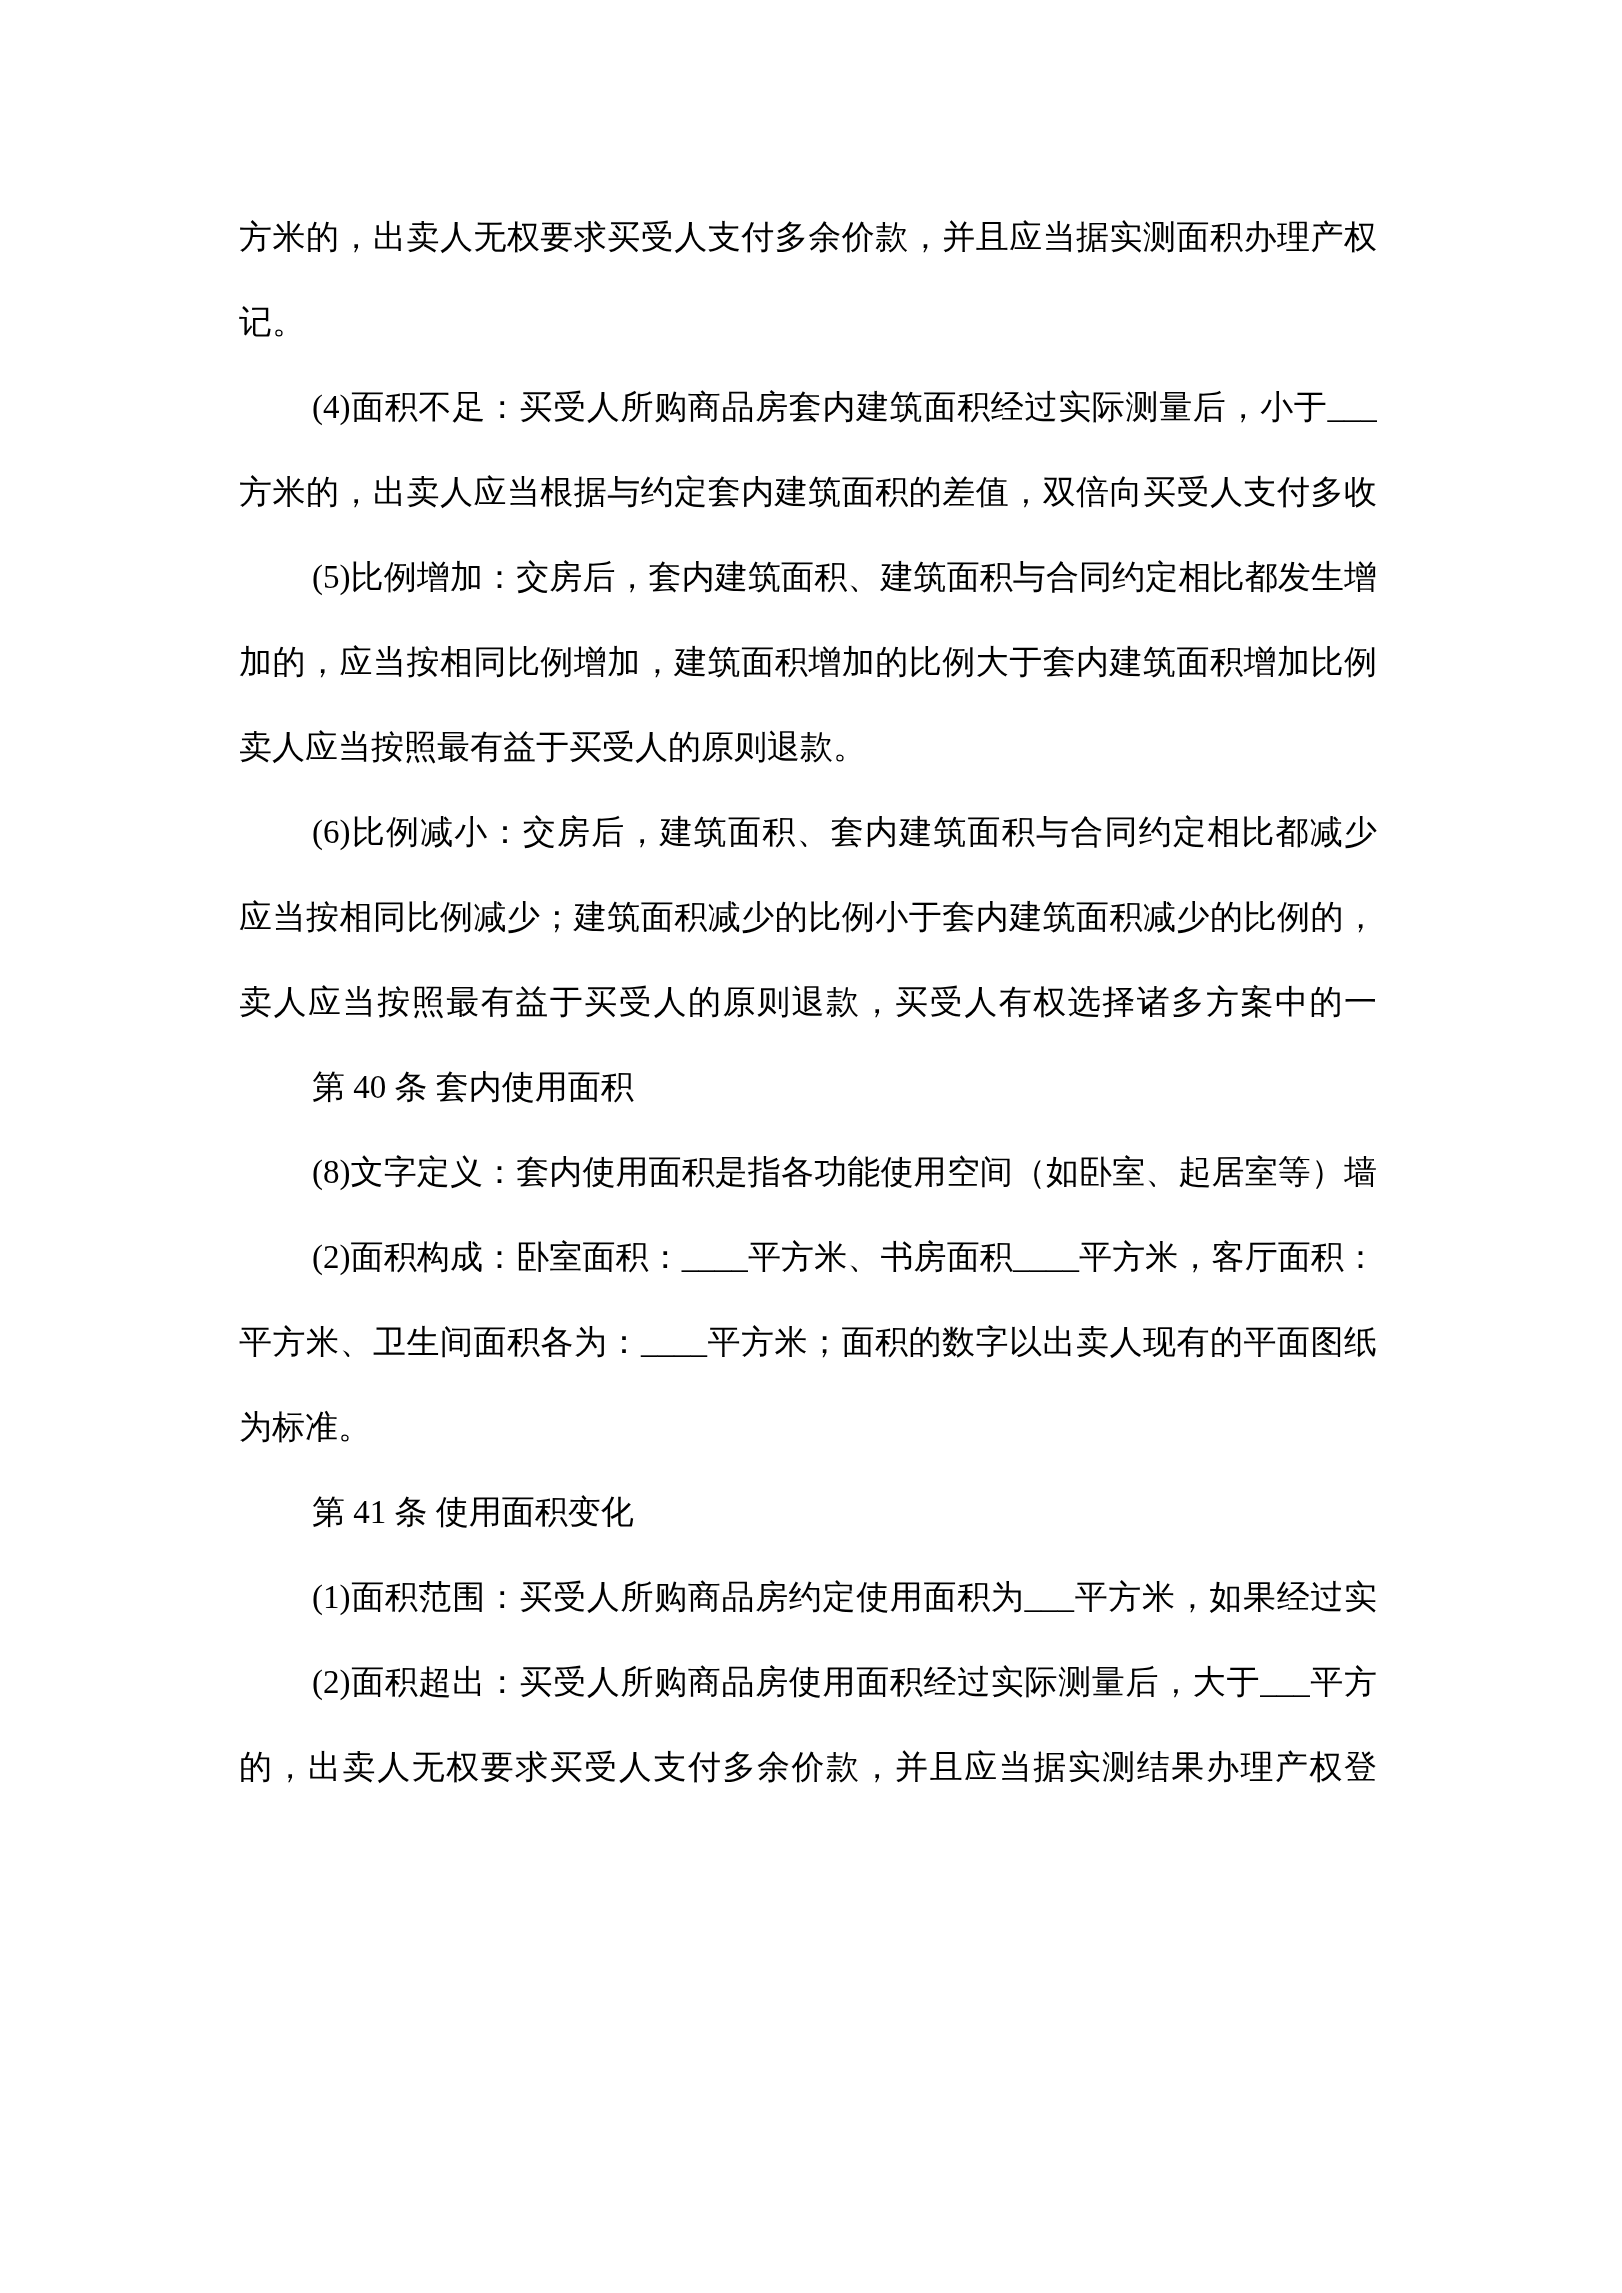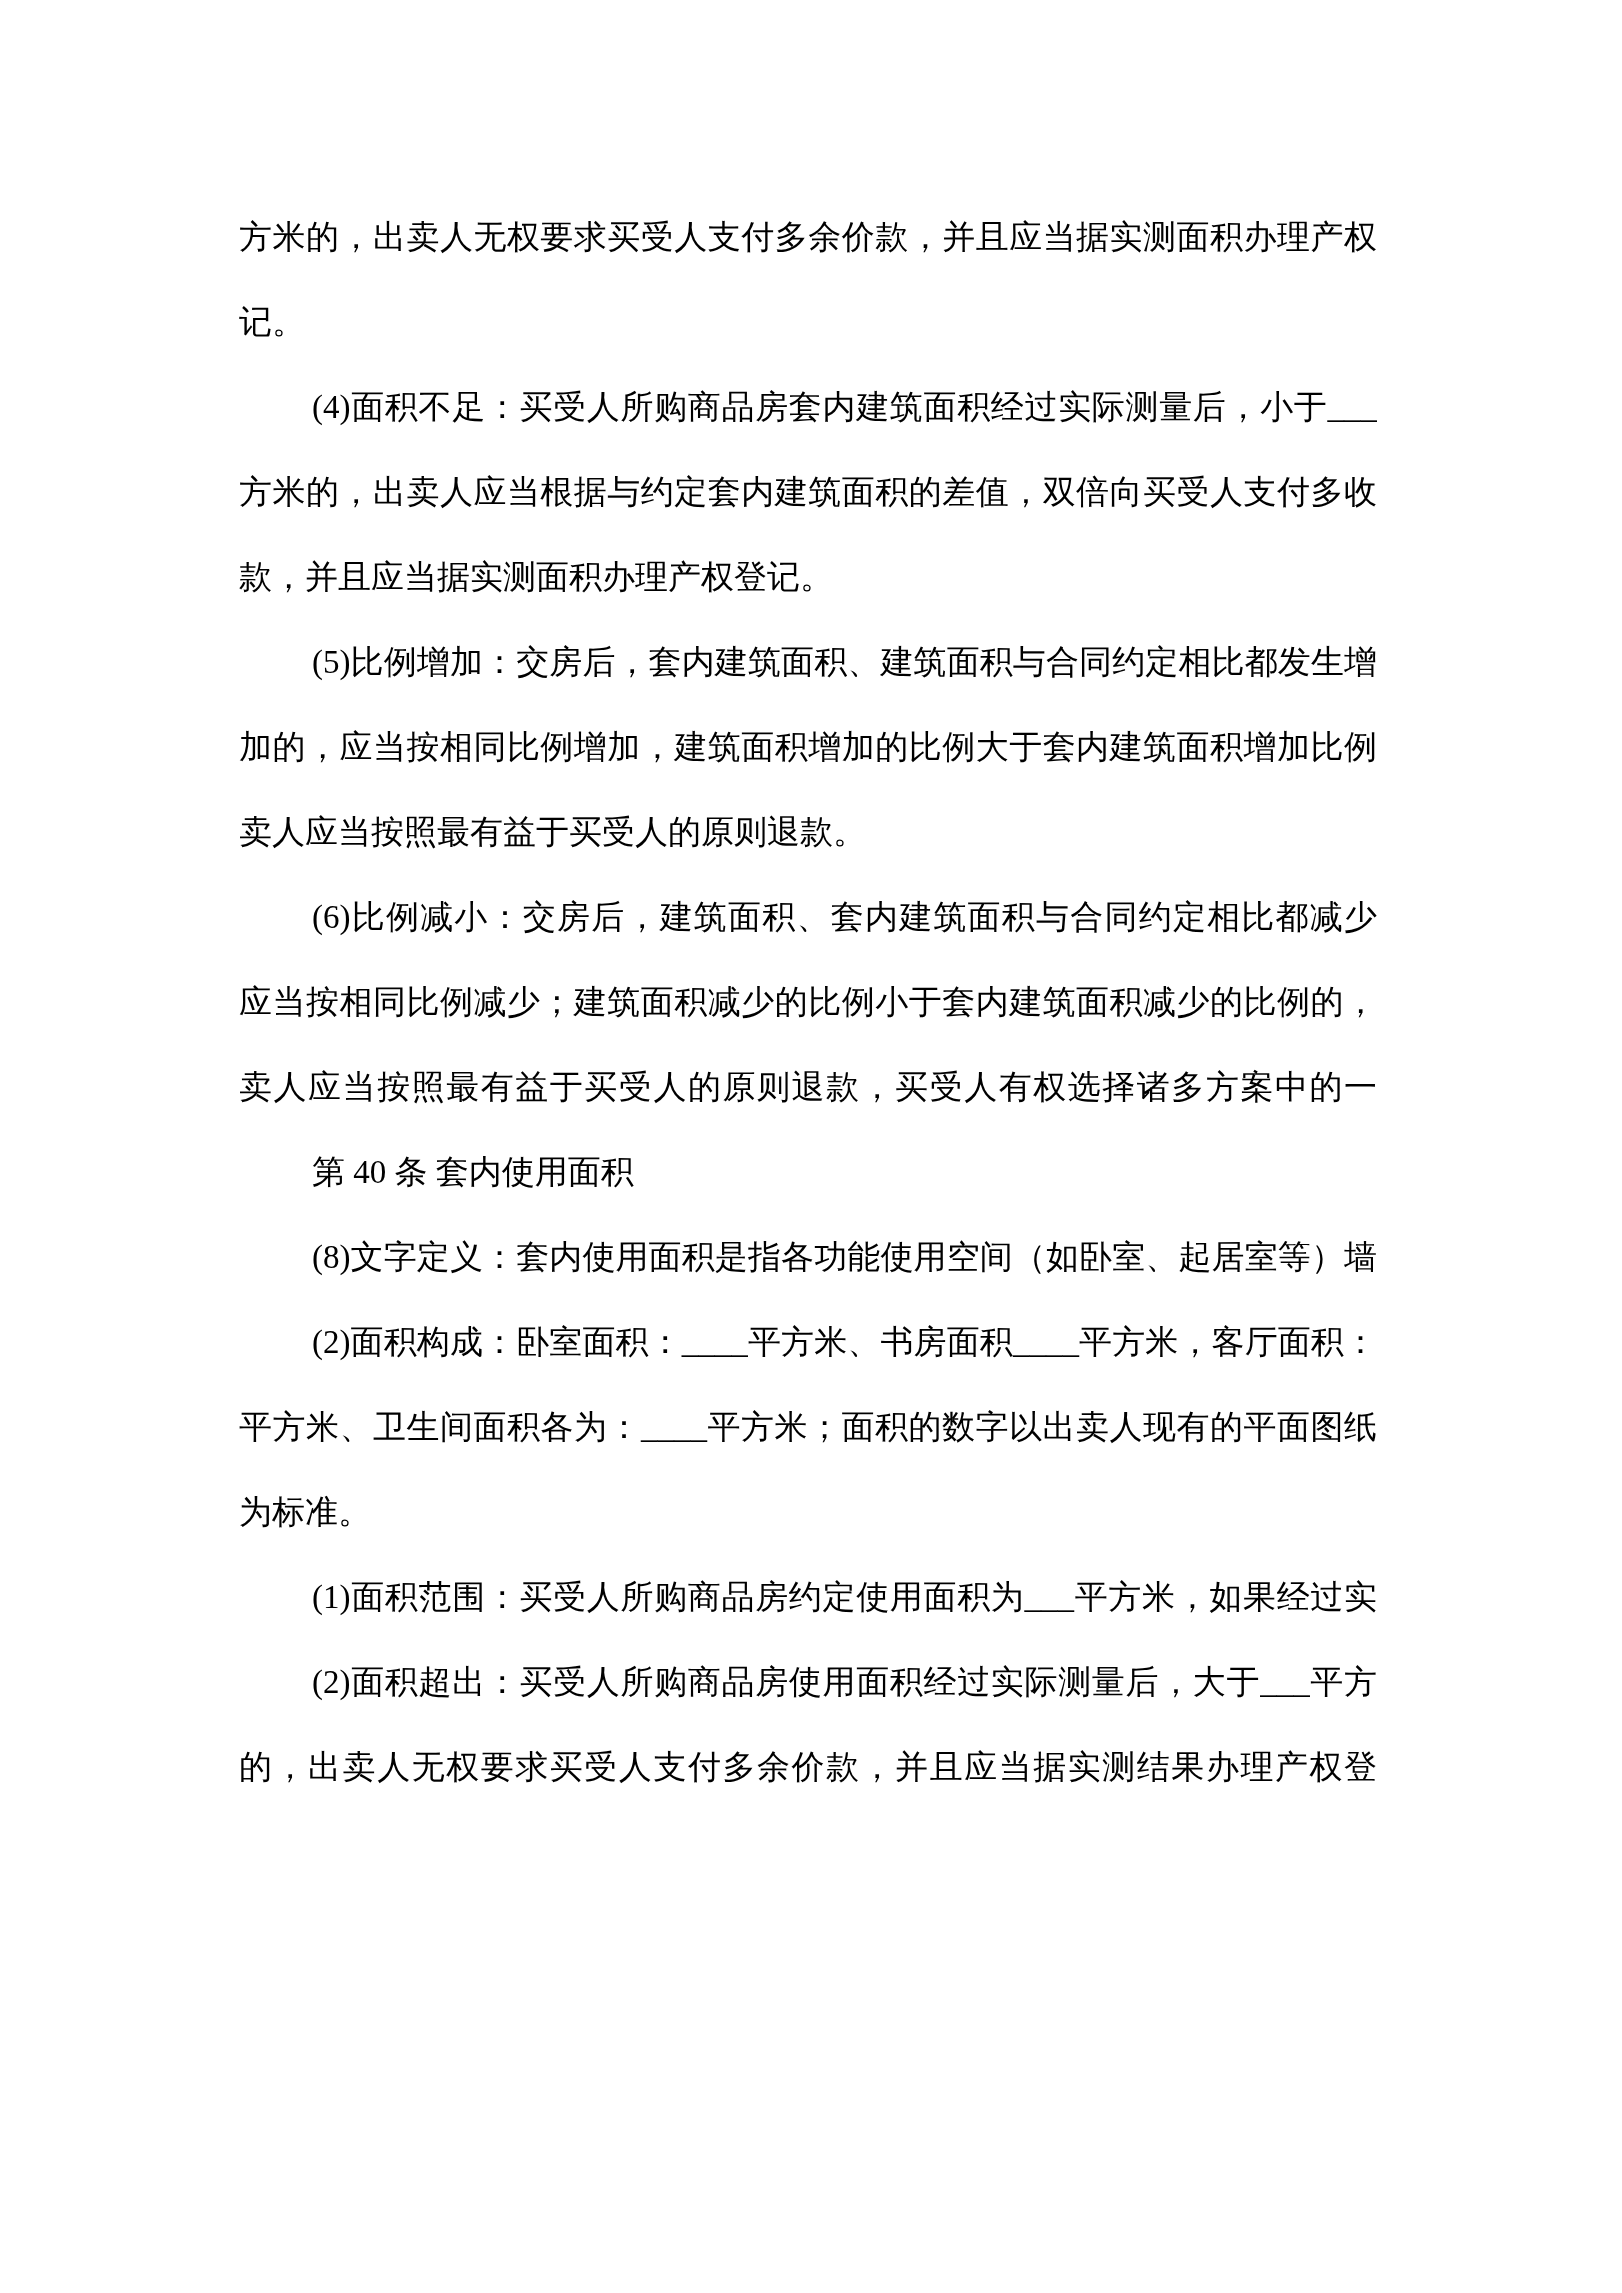--- a/index.html
+++ b/index.html
@@ -53,30 +53,30 @@
 </style>
 </head>
 <body>
 
 <div class="page">
   <div class="doc">
       <div class="line fill">方米的，出卖人无权要求买受人支付多余价款，并且应当据实测面积办理产权登</div>
       <div class="line">记。</div>
       <div class="line fill indent">(4)面积不足：买受人所购商品房套内建筑面积经过实际测量后，小于___平</div>
       <div class="line fill">方米的，出卖人应当根据与约定套内建筑面积的差值，双倍向买受人支付多收价</div>
-      <div class="line">款，并且应当据实测面积办理产权登记。</div>
       <div class="line fill indent">(5)比例增加：交房后，套内建筑面积、建筑面积与合同约定相比都发生增</div>
       <div class="line fill">加的，应当按相同比例增加，建筑面积增加的比例大于套内建筑面积增加比例的，</div>
       <div class="line">卖人应当按照最有益于买受人的原则退款。</div>
       <div class="line fill indent">(6)比例减小：交房后，建筑面积、套内建筑面积与合同约定相比都减少的，</div>
       <div class="line fill">应当按相同比例减少；建筑面积减少的比例小于套内建筑面积减少的比例的，出</div>
       <div class="line fill">卖人应当按照最有益于买受人的原则退款，买受人有权选择诸多方案中的一个。</div>
       <div class="line indent heading">第 40 条 套内使用面积</div>
       <div class="line fill indent">(8)文字定义：套内使用面积是指各功能使用空间（如卧室、起居室等）墙</div>
       <div class="line fill indent">(2)面积构成：卧室面积：____平方米、书房面积____平方米，客厅面积：</div>
       <div class="line fill">平方米、卫生间面积各为：____平方米；面积的数字以出卖人现有的平面图纸</div>
       <div class="line">为标准。</div>
+      <div class="line indent heading">第 41 条 使用面积变化</div>
       <div class="line fill indent">(1)面积范围：买受人所购商品房约定使用面积为___平方米，如果经过实际</div>
       <div class="line fill indent">(2)面积超出：买受人所购商品房使用面积经过实际测量后，大于___平方米</div>
       <div class="line fill">的，出卖人无权要求买受人支付多余价款，并且应当据实测结果办理产权登记。</div>
     </div>
 </div>
 
 
 </body></html>

